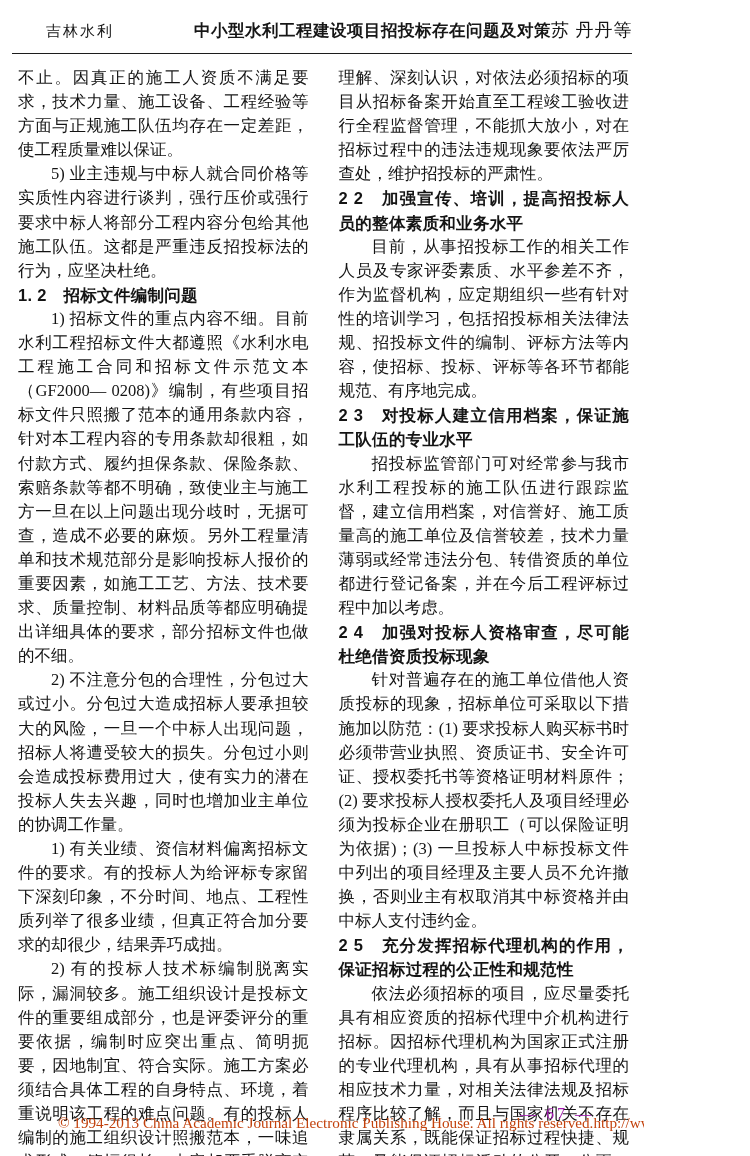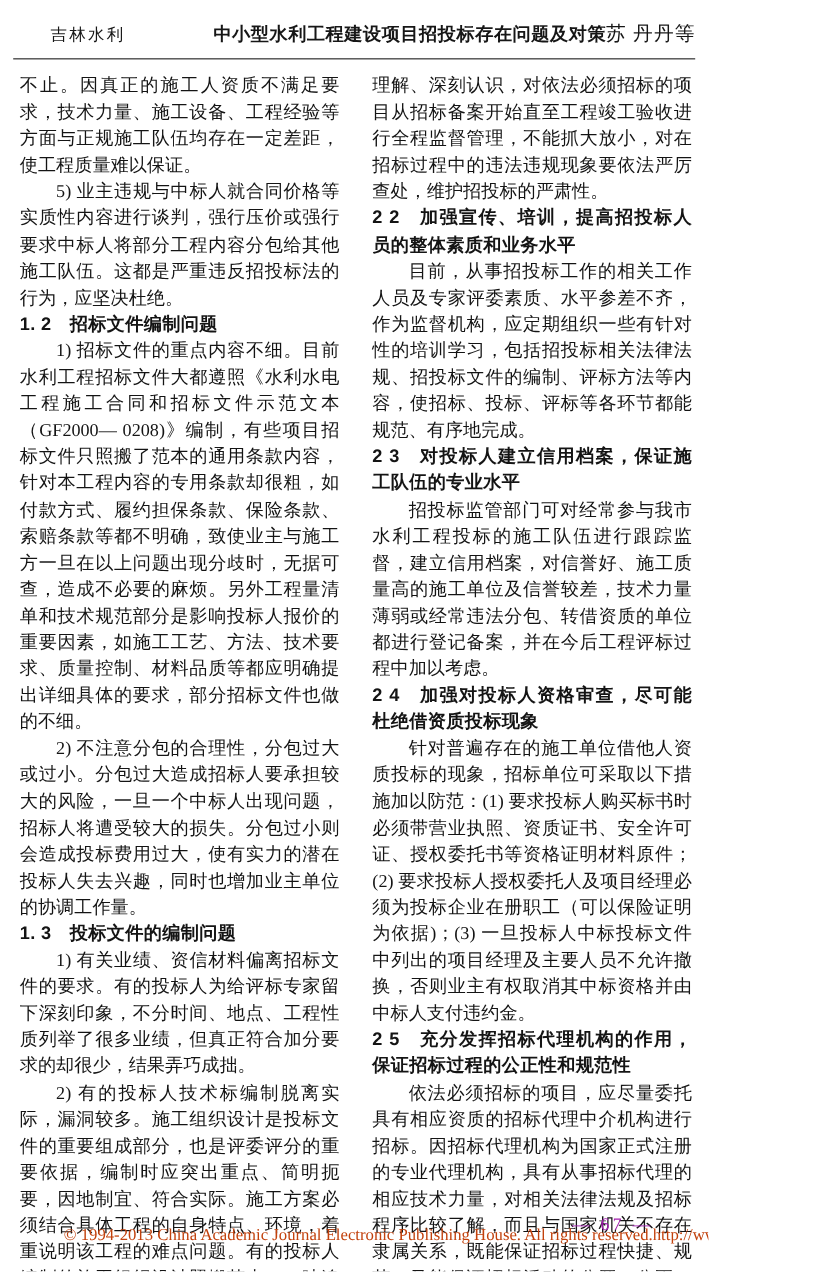--- a/index.html
+++ b/index.html
@@ -104,21 +104,20 @@
   <div class="rule"></div>
 
   <div class="columns">
 
     <div class="col">
       <p class="cont">不止。因真正的施工人资质不满足要求，技术力量、施工设备、工程经验等方面与正规施工队伍均存在一定差距，使工程质量难以保证。</p>
       <p class="ind">5) 业主违规与中标人就合同价格等实质性内容进行谈判，强行压价或强行要求中标人将部分工程内容分包给其他施工队伍。这都是严重违反招投标法的行为，应坚决杜绝。</p>
       <p class="h2">1. 2　招标文件编制问题</p>
       <p class="ind">1) 招标文件的重点内容不细。目前水利工程招标文件大都遵照《水利水电工程施工合同和招标文件示范文本（GF2000— 0208)》编制，有些项目招标文件只照搬了范本的通用条款内容，针对本工程内容的专用条款却很粗，如付款方式、履约担保条款、保险条款、索赔条款等都不明确，致使业主与施工方一旦在以上问题出现分歧时，无据可查，造成不必要的麻烦。另外工程量清单和技术规范部分是影响投标人报价的重要因素，如施工工艺、方法、技术要求、质量控制、材料品质等都应明确提出详细具体的要求，部分招标文件也做的不细。</p>
       <p class="ind">2) 不注意分包的合理性，分包过大或过小。分包过大造成招标人要承担较大的风险，一旦一个中标人出现问题，招标人将遭受较大的损失。分包过小则会造成投标费用过大，使有实力的潜在投标人失去兴趣，同时也增加业主单位的协调工作量。</p>
-      <p class="h2">1. 3　投标文件的编制问题</p>
       <p class="ind">1) 有关业绩、资信材料偏离招标文件的要求。有的投标人为给评标专家留下深刻印象，不分时间、地点、工程性质列举了很多业绩，但真正符合加分要求的却很少，结果弄巧成拙。</p>
       <p class="ind">2) 有的投标人技术标编制脱离实际，漏洞较多。施工组织设计是投标文件的重要组成部分，也是评委评分的重要依据，编制时应突出重点、简明扼要，因地制宜、符合实际。施工方案必须结合具体工程的自身特点、环境，着重说明该工程的难点问题。有的投标人编制的施工组织设计照搬范本，一味追求形式，篇幅很长，内容却严重脱离实际，漏洞百出。</p>
       <p class="h1">2　进一步规范中小型水利工程招投标的若干建议</p>
       <p class="h2">2 1　监管部门严格执法、加强监督</p>
       <p class="ind">监管部门首先应对招投标相关法律法规充分</p>
     </div>
 
     <div class="col">
       <p class="cont">理解、深刻认识，对依法必须招标的项目从招标备案开始直至工程竣工验收进行全程监督管理，不能抓大放小，对在招标过程中的违法违规现象要依法严厉查处，维护招投标的严肃性。</p>
       <p class="h2">2 2　加强宣传、培训，提高招投标人员的整体素质和业务水平</p>

